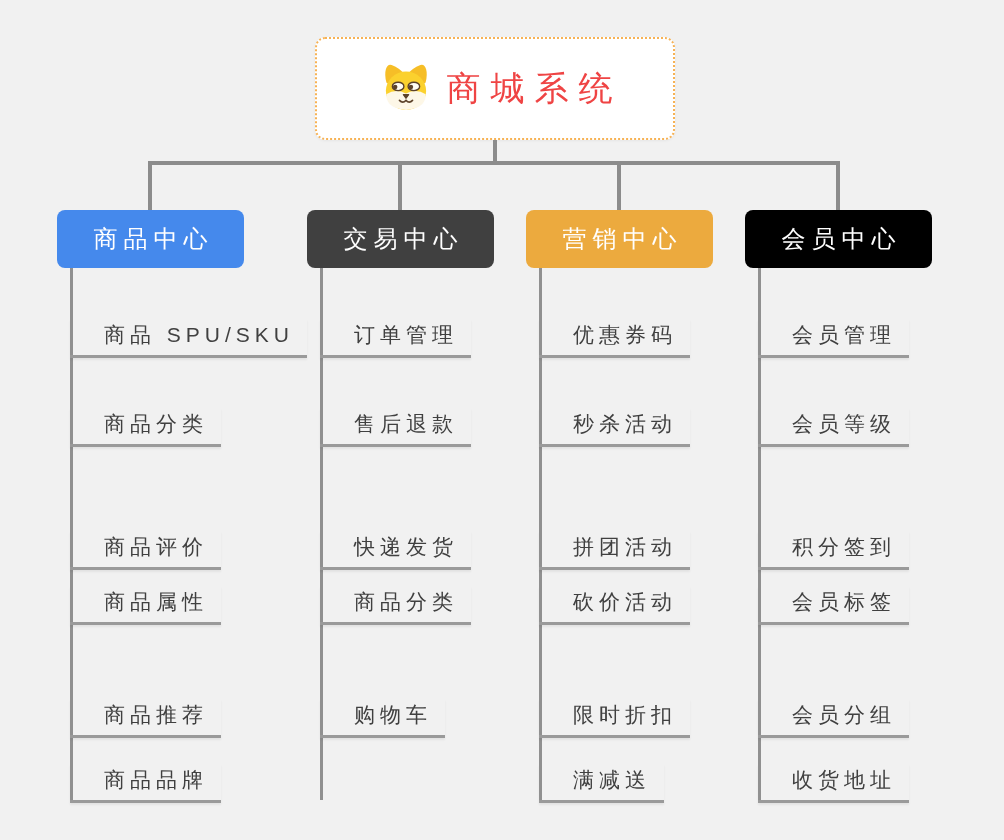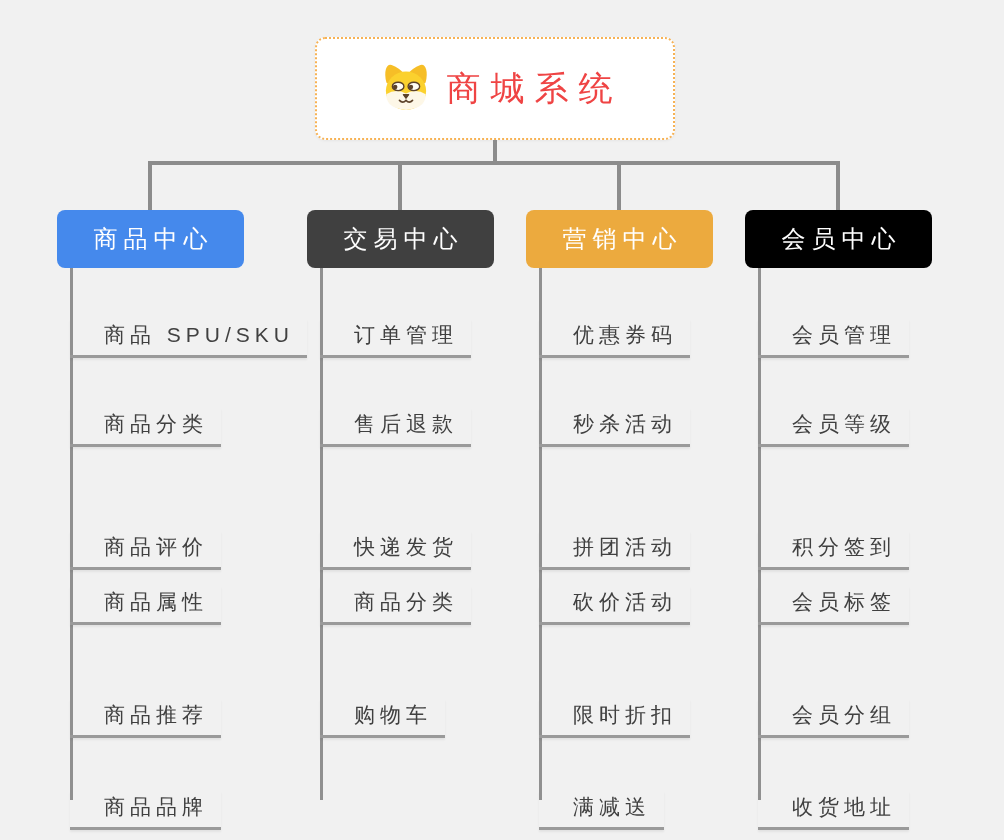--- a/index.html
+++ b/index.html
@@ -61,21 +61,21 @@
     border-bottom:3px solid #9a9a9a;
     font-size:21px;line-height:31px;letter-spacing:5px;
     color:#404040;white-space:nowrap;
     box-shadow:0 2px 2px rgba(0,0,0,0.06);
   }
   .leaf-1{top:109px;}
   .leaf-2{top:198px;}
   .leaf-3{top:287px;margin-top:34px;}
   .leaf-4{top:376px;}
   .leaf-5{top:443px;margin-top:46px;}
-  .leaf-6{top:554px;margin-top:27px;}
+  .leaf-6{top:554px;}
 </style>
 </head>
 <body>
 
 <div class="canvas">
 
   <div class="root-node">
     <span class="icon">
       <svg viewBox="0 0 64 60" width="56" height="54">
         <path d="M11 22 C8 10 11 3 15 4 C20 6 26 10 29 14 Z" fill="#f6be27" stroke="#f6be27" stroke-width="3" stroke-linejoin="round"></path>

